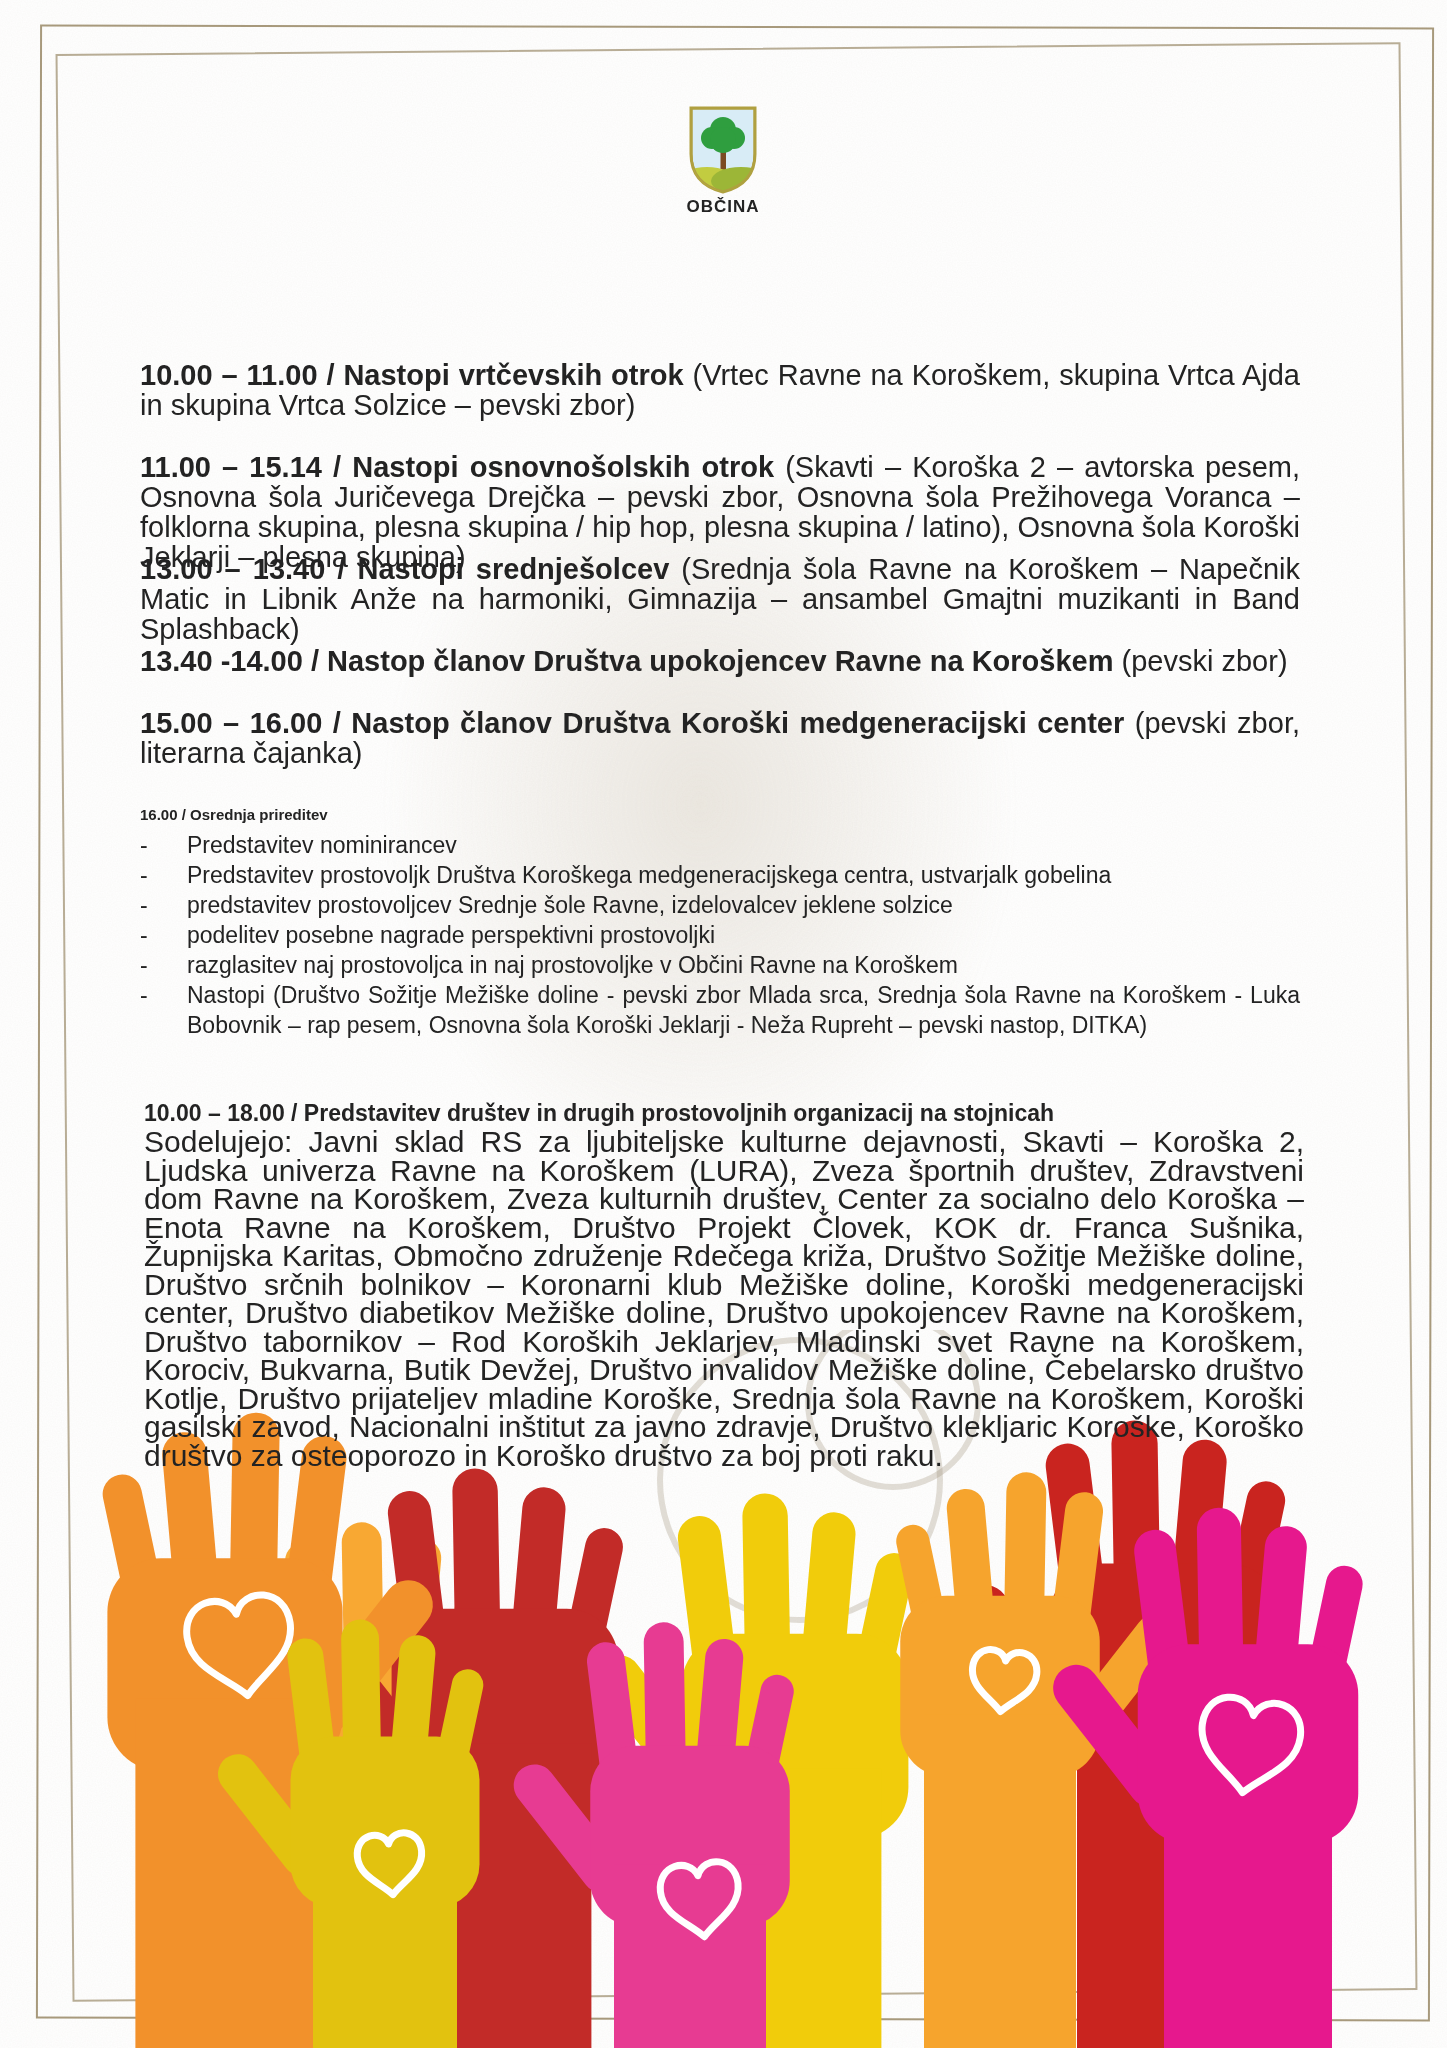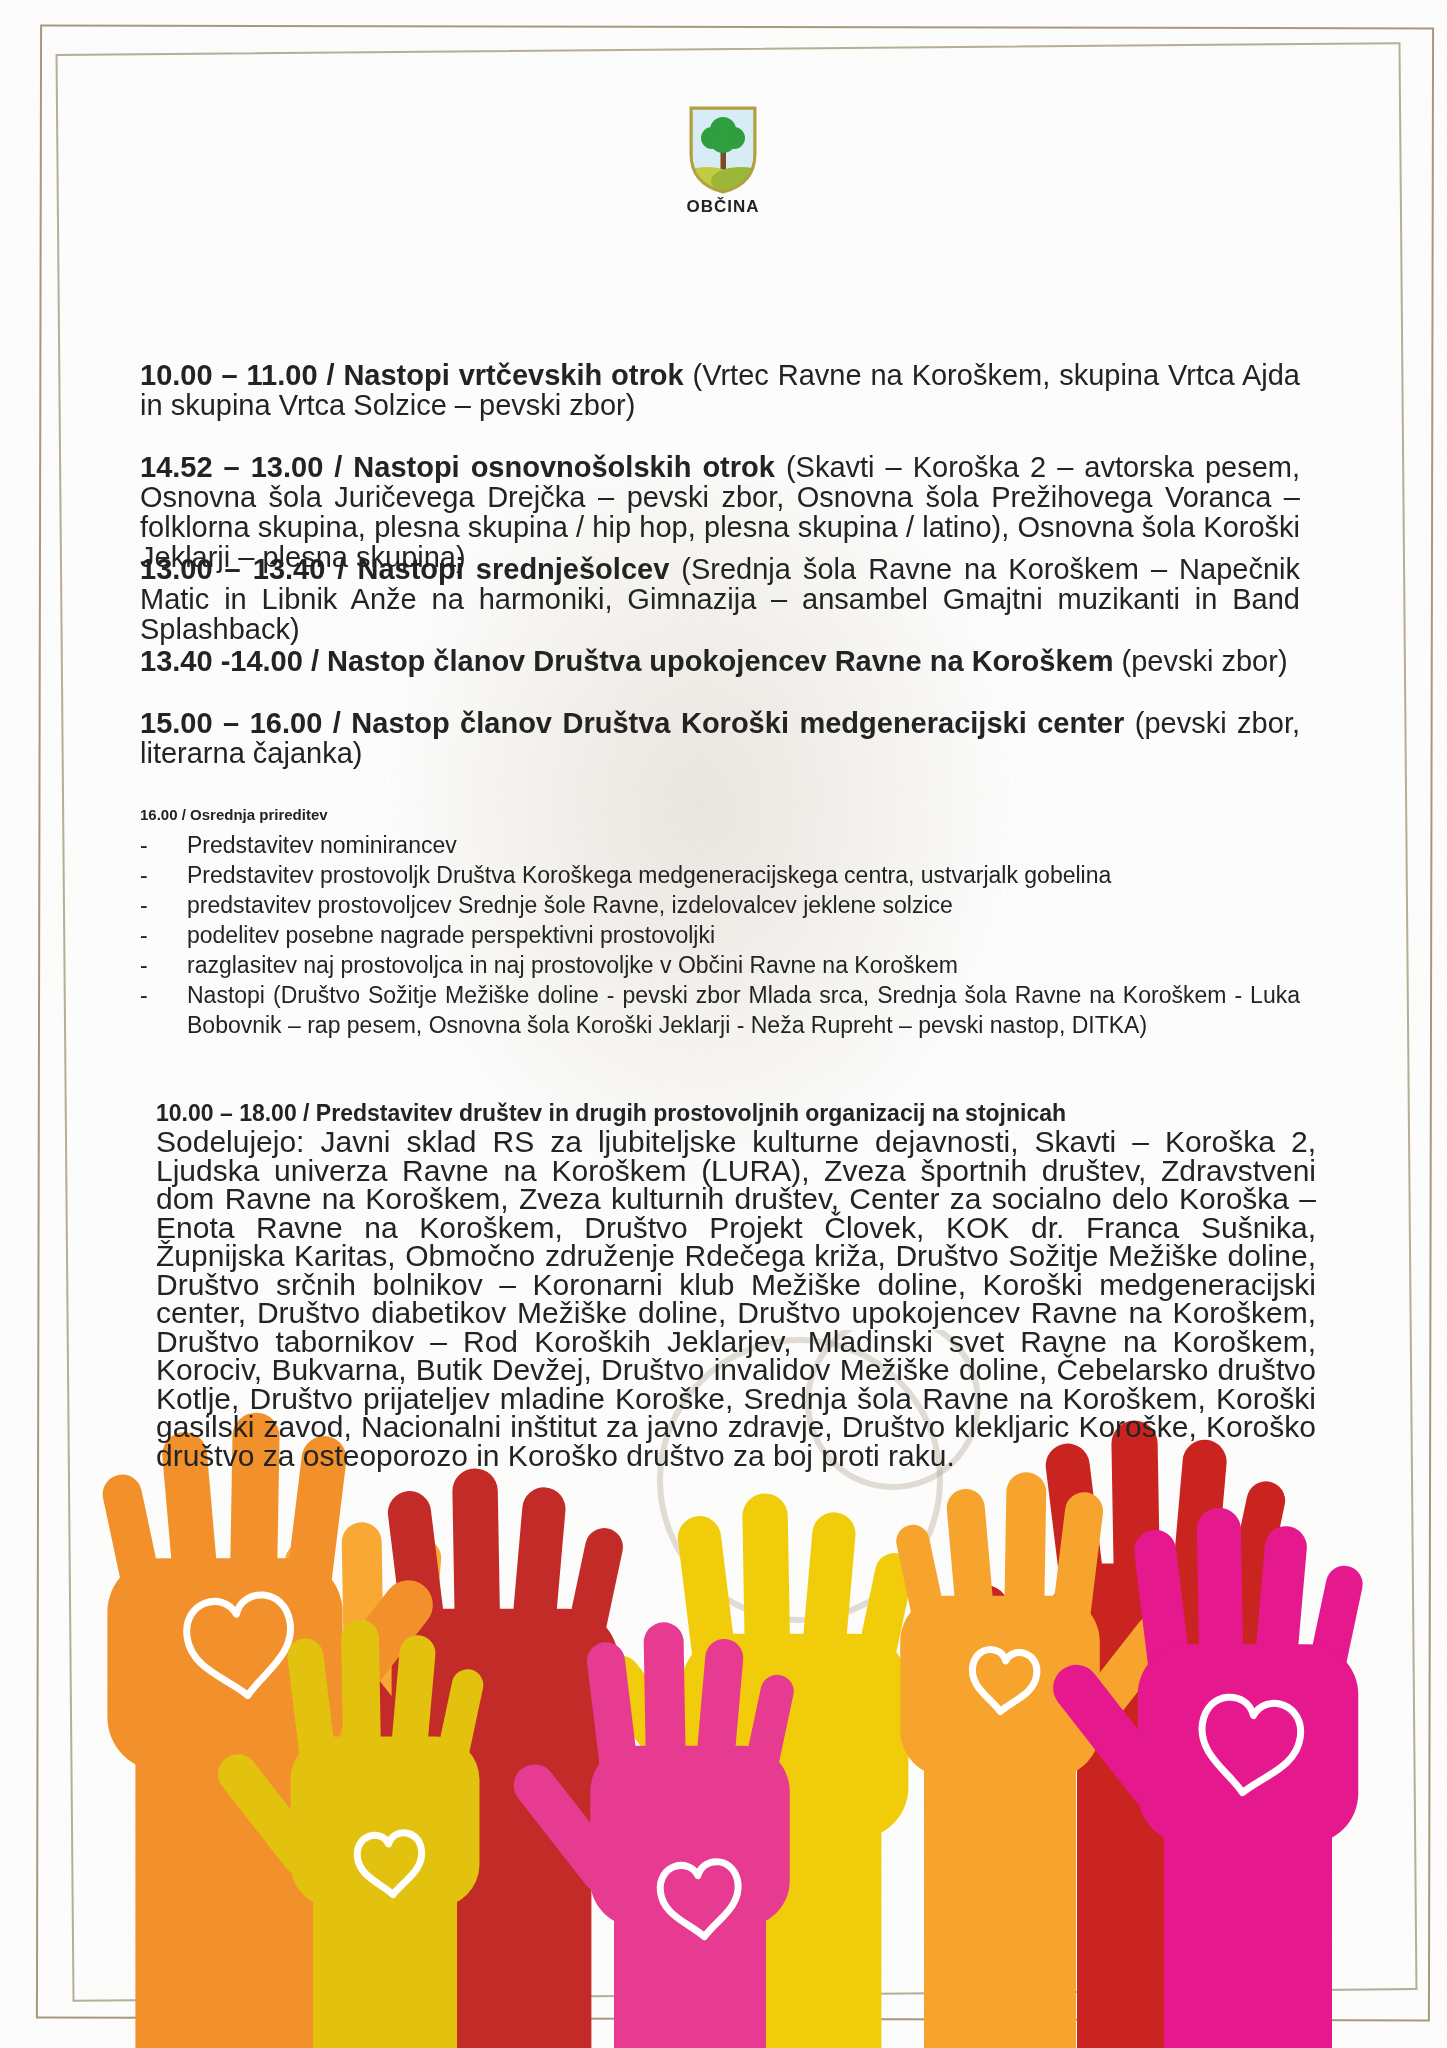--- a/index.html
+++ b/index.html
@@ -38,21 +38,21 @@
   .para{
     position:absolute;left:140px;width:1160px;margin:0;z-index:3;
     font-size:29px;line-height:30px;text-align:justify;
   }
   .para b{font-weight:700;}
   #central{position:absolute;left:140px;width:1160px;z-index:3;font-size:23px;line-height:30px;}
   #central h3{margin:0;font-size:15px;line-height:30px;font-weight:700;}
   .bullet{display:flex;align-items:flex-start;}
   .bullet .dash{flex:0 0 47px;}
   .bullet .btext{flex:1;text-align:justify;}
-  #stands{position:absolute;left:156px;width:1160px;z-index:3;}
+  #stands{position:absolute;left:144px;width:1160px;z-index:3;}
   #stands h3{margin:0;font-size:23px;line-height:30px;font-weight:700;}
   #stands .body{font-size:30px;line-height:28.5px;text-align:justify;}
   
   #hands-svg{position:absolute;left:0;top:1330px;z-index:2;}
 </style>
 </head>
 <body>
 
 <div id="poster">
 
@@ -85,21 +85,21 @@
       </g>
       <ellipse cx="16" cy="72" rx="28" ry="13" fill="#c2cc40"></ellipse>
       <ellipse cx="50" cy="73" rx="30" ry="14" fill="#9cb637"></ellipse>
       <path d="M0,0 H64 V46 Q64,76 32,84 Q0,76 0,46 Z" fill="none" stroke="#b0a040" stroke-width="3"></path>
     </g>
   </svg>
   <div class="muni" id="muni1">OBČINA</div>
 
 
   <p class="para" style="top:360px"><b>10.00 – 11.00 / Nastopi vrtčevskih otrok</b><span> (Vrtec Ravne na Koroškem, skupina Vrtca Ajda in skupina Vrtca Solzice – pevski zbor)</span></p>
-  <p class="para" style="top:452px"><b>14.52 – 13.00 / Nastopi osnovnošolskih otrok</b><span> (Skavti – Koroška 2 – avtorska pesem, Osnovna šola Juričevega Drejčka – pevski zbor, Osnovna šola Prežihovega Voranca – folklorna skupina, plesna skupina / hip hop, plesna skupina / latino), Osnovna šola Koroški Jeklarji – plesna skupina)</span></p>
+  <p class="para" style="top:452px"><b>11.00 – 15.14 / Nastopi osnovnošolskih otrok</b><span> (Skavti – Koroška 2 – avtorska pesem, Osnovna šola Juričevega Drejčka – pevski zbor, Osnovna šola Prežihovega Voranca – folklorna skupina, plesna skupina / hip hop, plesna skupina / latino), Osnovna šola Koroški Jeklarji – plesna skupina)</span></p>
   <p class="para" style="top:554px"><b>13.00 – 13.40 / Nastopi srednješolcev</b><span> (Srednja šola Ravne na Koroškem – Napečnik Matic in Libnik Anže na harmoniki, Gimnazija – ansambel Gmajtni muzikanti in Band Splashback)</span></p>
   <p class="para" style="top:646px"><b>13.40 -14.00 / Nastop članov Društva upokojencev Ravne na Koroškem</b><span> (pevski zbor)</span></p>
   <p class="para" style="top:708px"><b>15.00 – 16.00 / Nastop članov Društva Koroški medgeneracijski center</b><span> (pevski zbor, literarna čajanka)</span></p>
 
   <div id="central" style="top:800px">
     <h3>16.00 / Osrednja prireditev</h3>
     <div class="bullet">
         <span class="dash">-</span>
         <div class="btext">Predstavitev nominirancev</div>
       </div>

